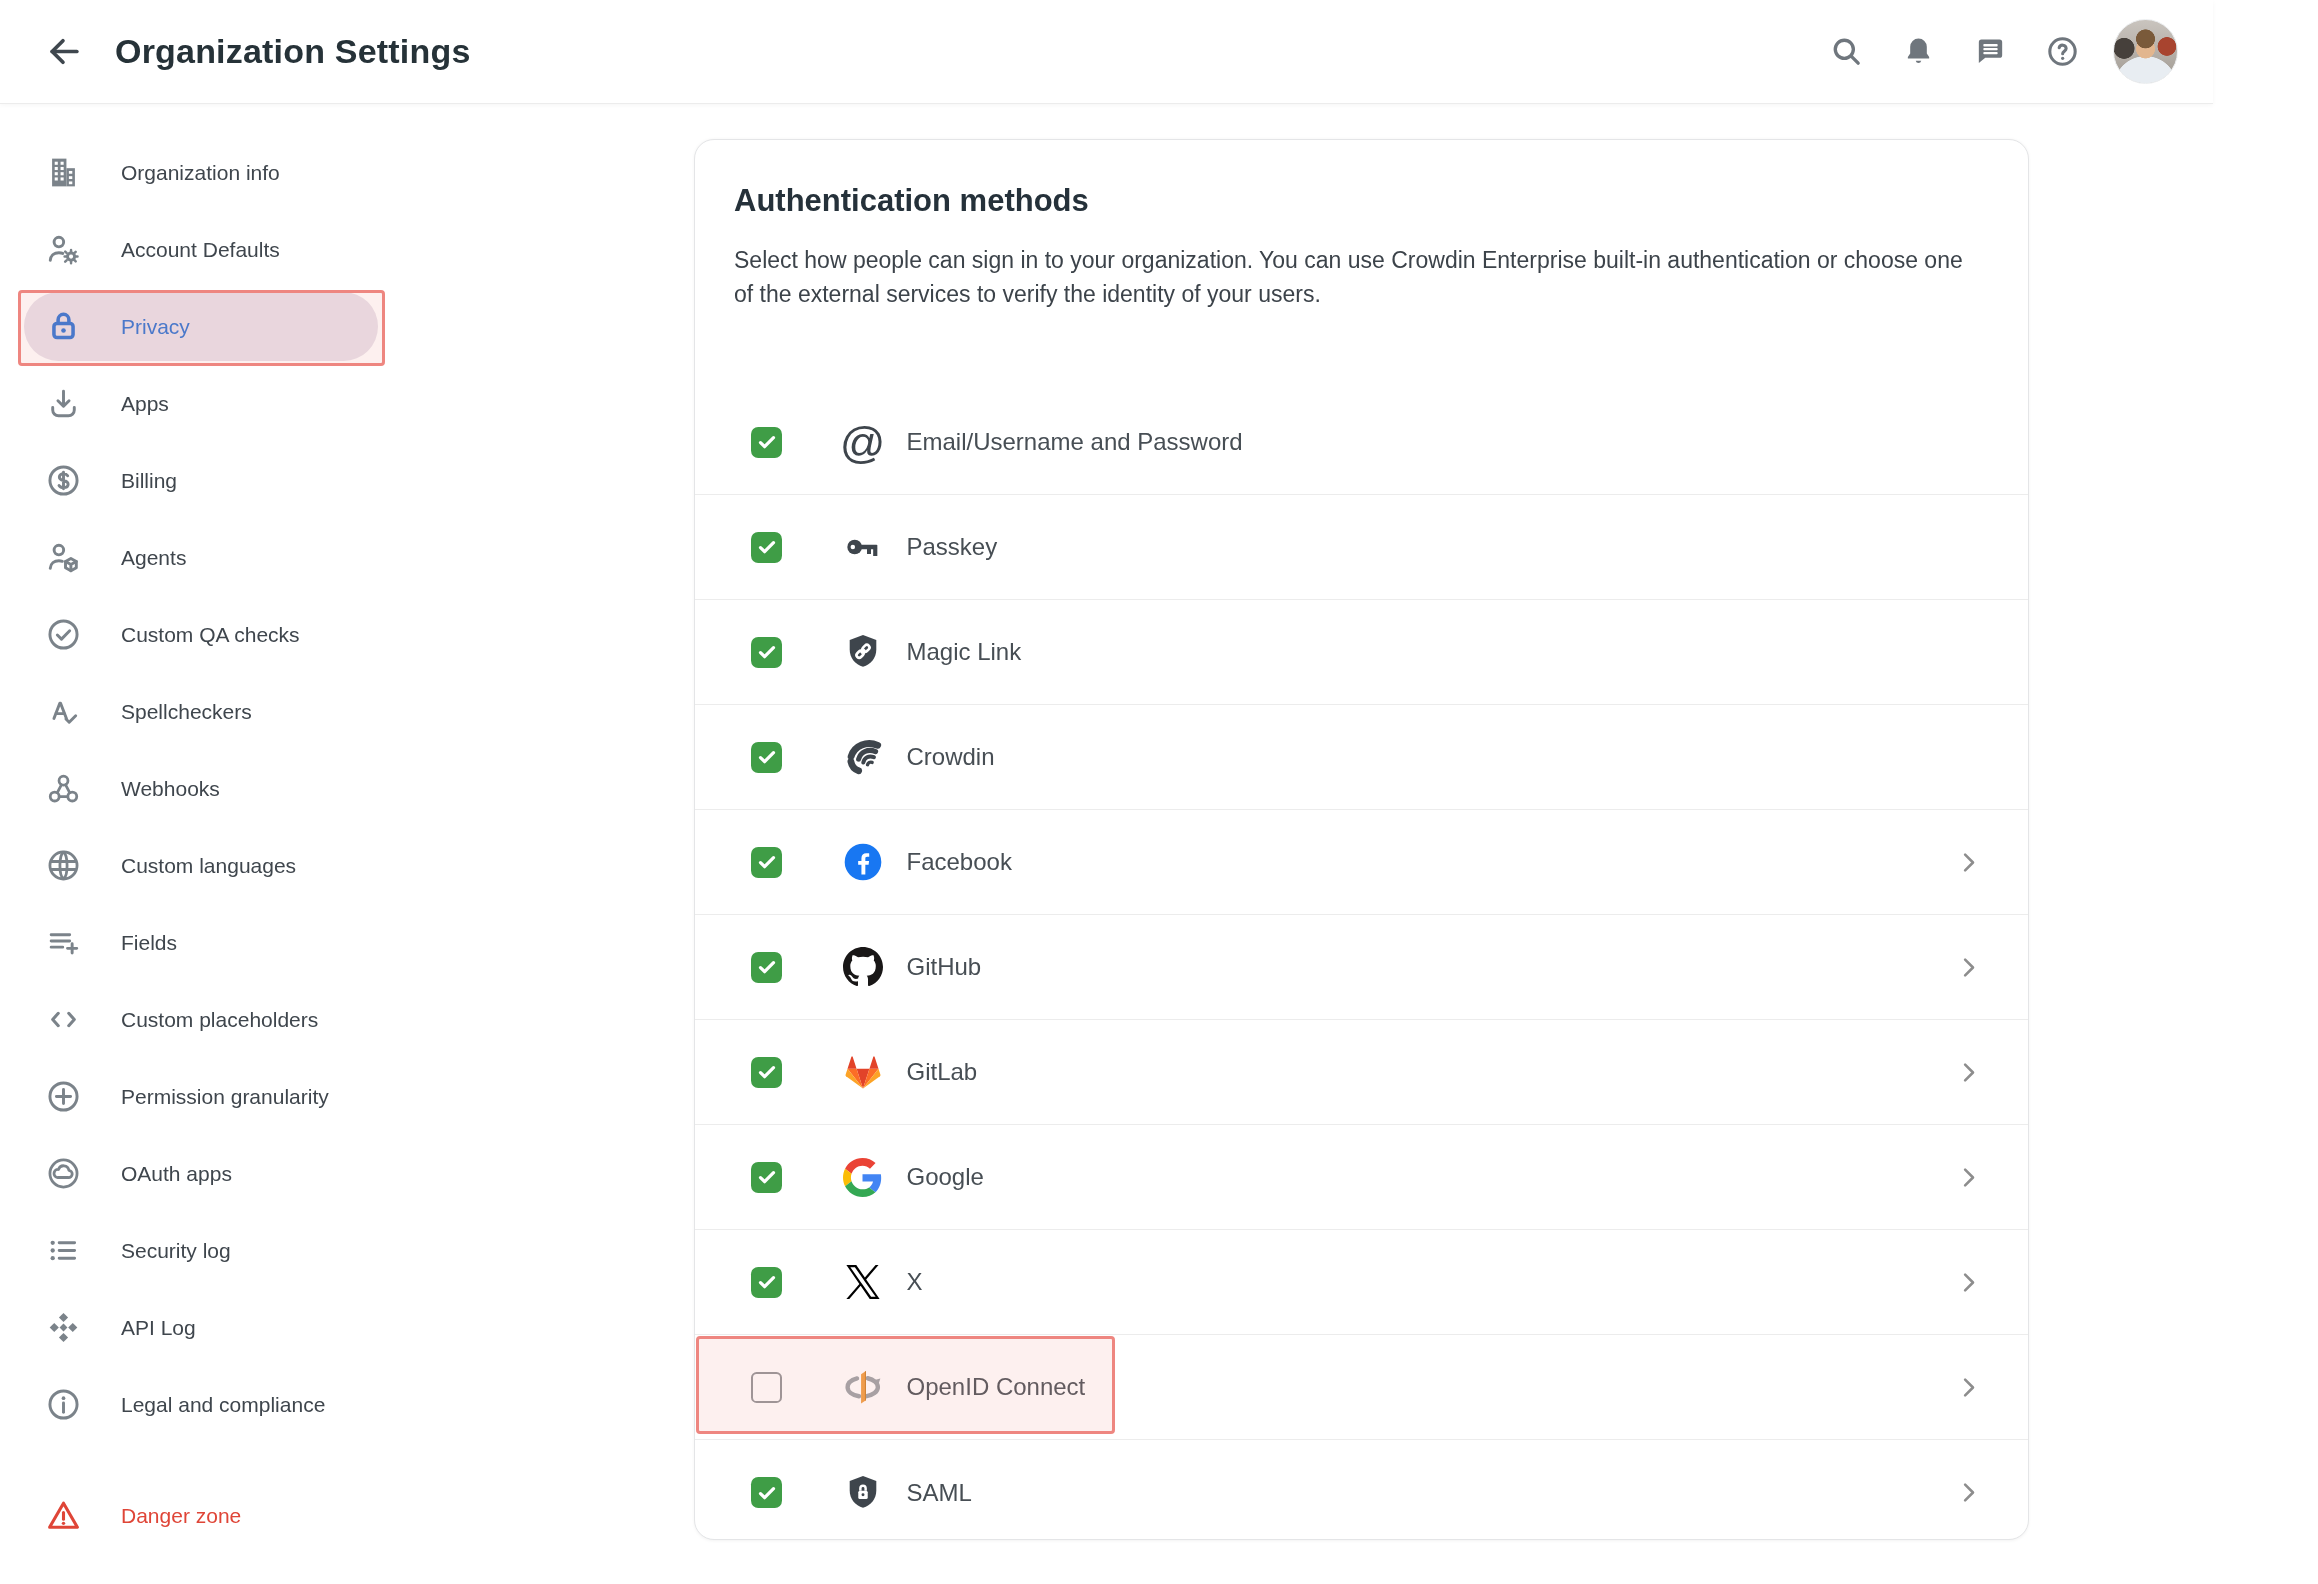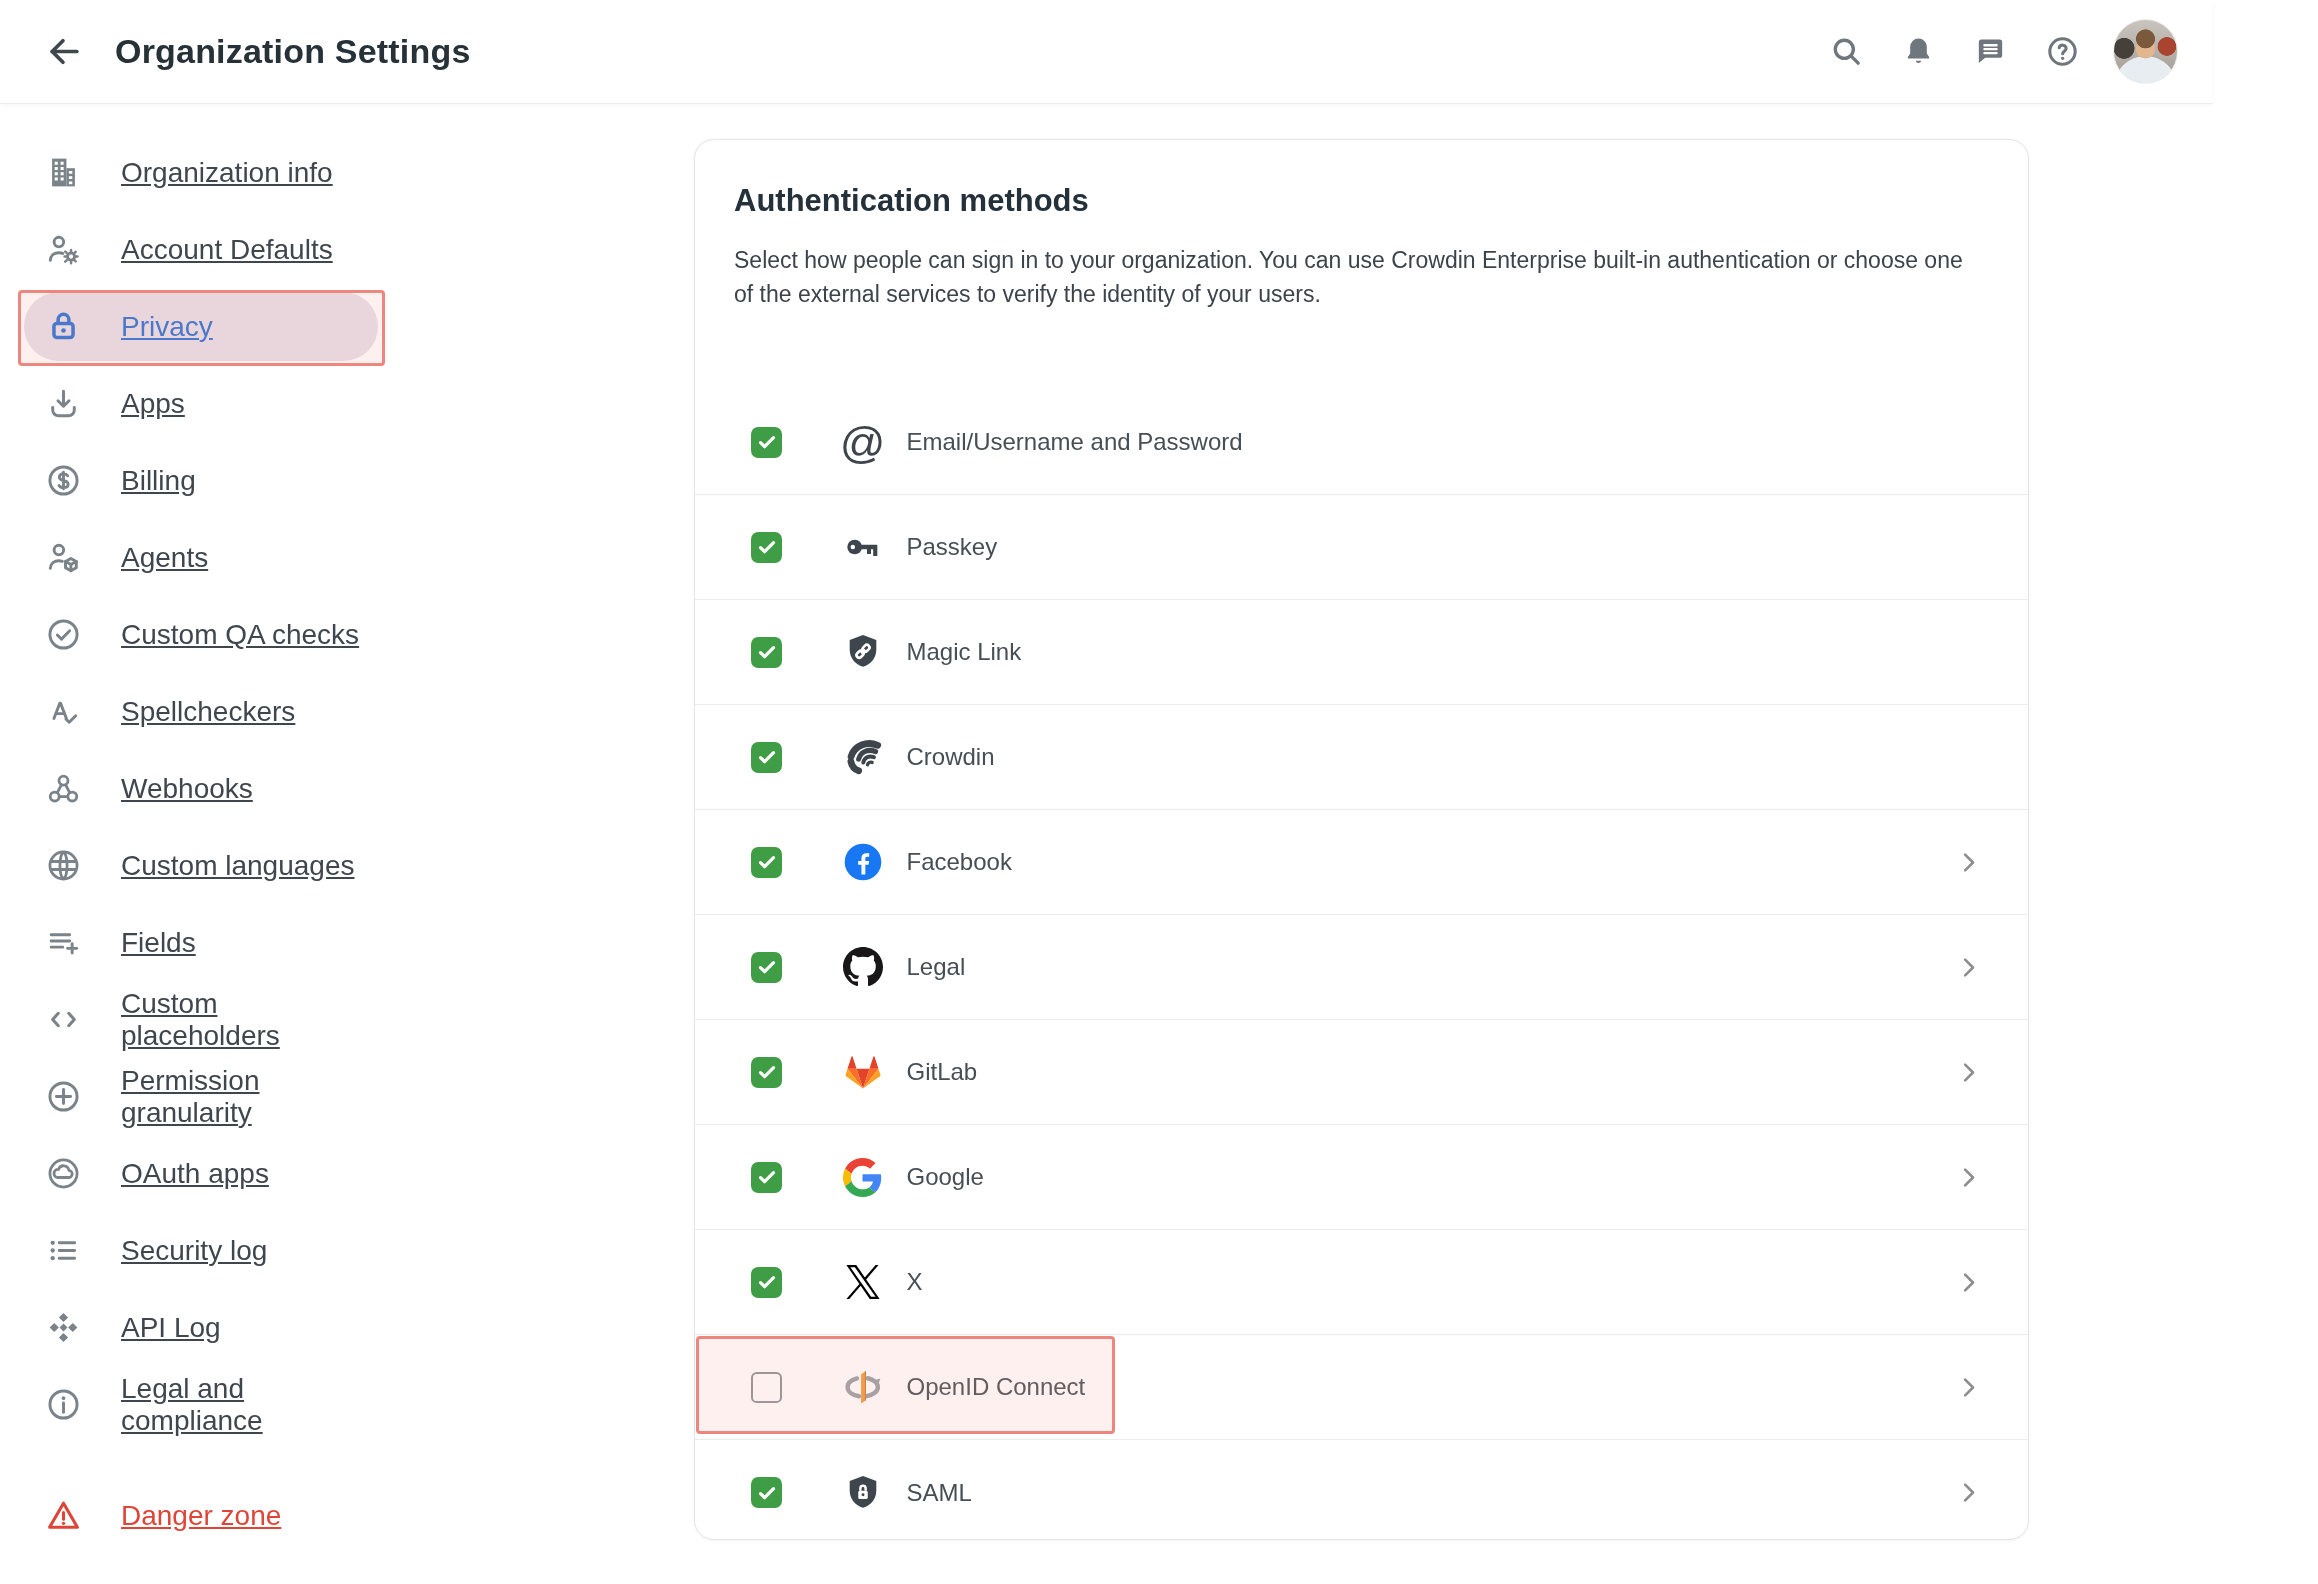--- a/index.html
+++ b/index.html
@@ -29,21 +29,21 @@
       radial-gradient(circle at 16% 45%, #46403b 0 16%, rgba(70,64,59,0) 17%),
       linear-gradient(180deg,#c9c4be 0%,#b4aea7 55%,#9e9890 100%);
   }
   
   .sidebar{position:absolute;top:103px;left:0;width:378px;padding-top:31px;z-index:5;}
   .side-item{
     position:relative;height:77px;display:flex;align-items:center;
     padding-left:45px;cursor:pointer;box-sizing:border-box;
   }
   .side-icon{width:37px;height:37px;flex:0 0 37px;display:flex;align-items:center;justify-content:center;}
-  .side-label{margin-left:39px;font-size:28px;color:#3f464d;text-decoration:underline;}
+  .side-label{margin-left:39px;font-size:21px;color:#3f464d;}
   .side-item.active .side-label{color:var(--active-blue);font-weight:400;}
   .side-item.active::before{
     content:"";position:absolute;left:24px;top:4px;width:354px;height:69px;
     border-radius:39px;background:#e7e1ea;z-index:-1;
   }
   .side-item.danger{margin-top:34px;}
   .side-item.danger .side-label{color:var(--danger-red);}
   
   .card{
     position:absolute;left:694px;top:139px;width:1335px;height:1401px;
@@ -451,21 +451,21 @@
     <span class="checkbox checked">
           <svg width="24" height="24" viewBox="0 0 24 24" fill="none" stroke="#fff" stroke-width="3.2" stroke-linecap="round" stroke-linejoin="round">
             <path d="M5.5 12.6l4.1 4.1 8.9-9"></path>
           </svg>
         </span>
     <span class="method-icon">
           <svg width="40" height="40" viewBox="0 0 16 16">
             <path fill="#191717" fill-rule="evenodd" d="M8 0C3.58 0 0 3.58 0 8c0 3.54 2.29 6.53 5.47 7.59.4.07.55-.17.55-.38 0-.19-.01-.82-.01-1.49-2.01.37-2.53-.49-2.69-.94-.09-.23-.48-.94-.82-1.13-.28-.15-.68-.52-.01-.53.63-.01 1.08.58 1.23.82.72 1.21 1.87.87 2.33.66.07-.52.28-.87.51-1.07-1.78-.2-3.64-.89-3.64-3.95 0-.87.31-1.59.82-2.15-.08-.2-.36-1.02.08-2.12 0 0 .67-.21 2.2.82.64-.18 1.32-.27 2-.27s1.36.09 2 .27c1.53-1.04 2.2-.82 2.2-.82.44 1.1.16 1.92.08 2.12.51.56.82 1.27.82 2.15 0 3.07-1.87 3.75-3.65 3.95.29.25.54.73.54 1.48 0 1.07-.01 1.93-.01 2.2 0 .21.15.46.55.38A8.01 8.01 0 0 0 16 8c0-4.42-3.58-8-8-8z"></path>
           </svg>
         </span>
-    <span class="method-label">Legal</span>
+    <span class="method-label">GitHub</span>
     <span class="chevron">
       <svg width="27" height="27" viewBox="0 0 24 24" fill="none" stroke="#8d8d8d" stroke-width="2.3" stroke-linecap="round" stroke-linejoin="round">
             <path d="M9 5l7 7-7 7"></path>
           </svg>
     </span>
   </div>
       <div class="auth-row">
     <span class="checkbox checked">
           <svg width="24" height="24" viewBox="0 0 24 24" fill="none" stroke="#fff" stroke-width="3.2" stroke-linecap="round" stroke-linejoin="round">
             <path d="M5.5 12.6l4.1 4.1 8.9-9"></path>

